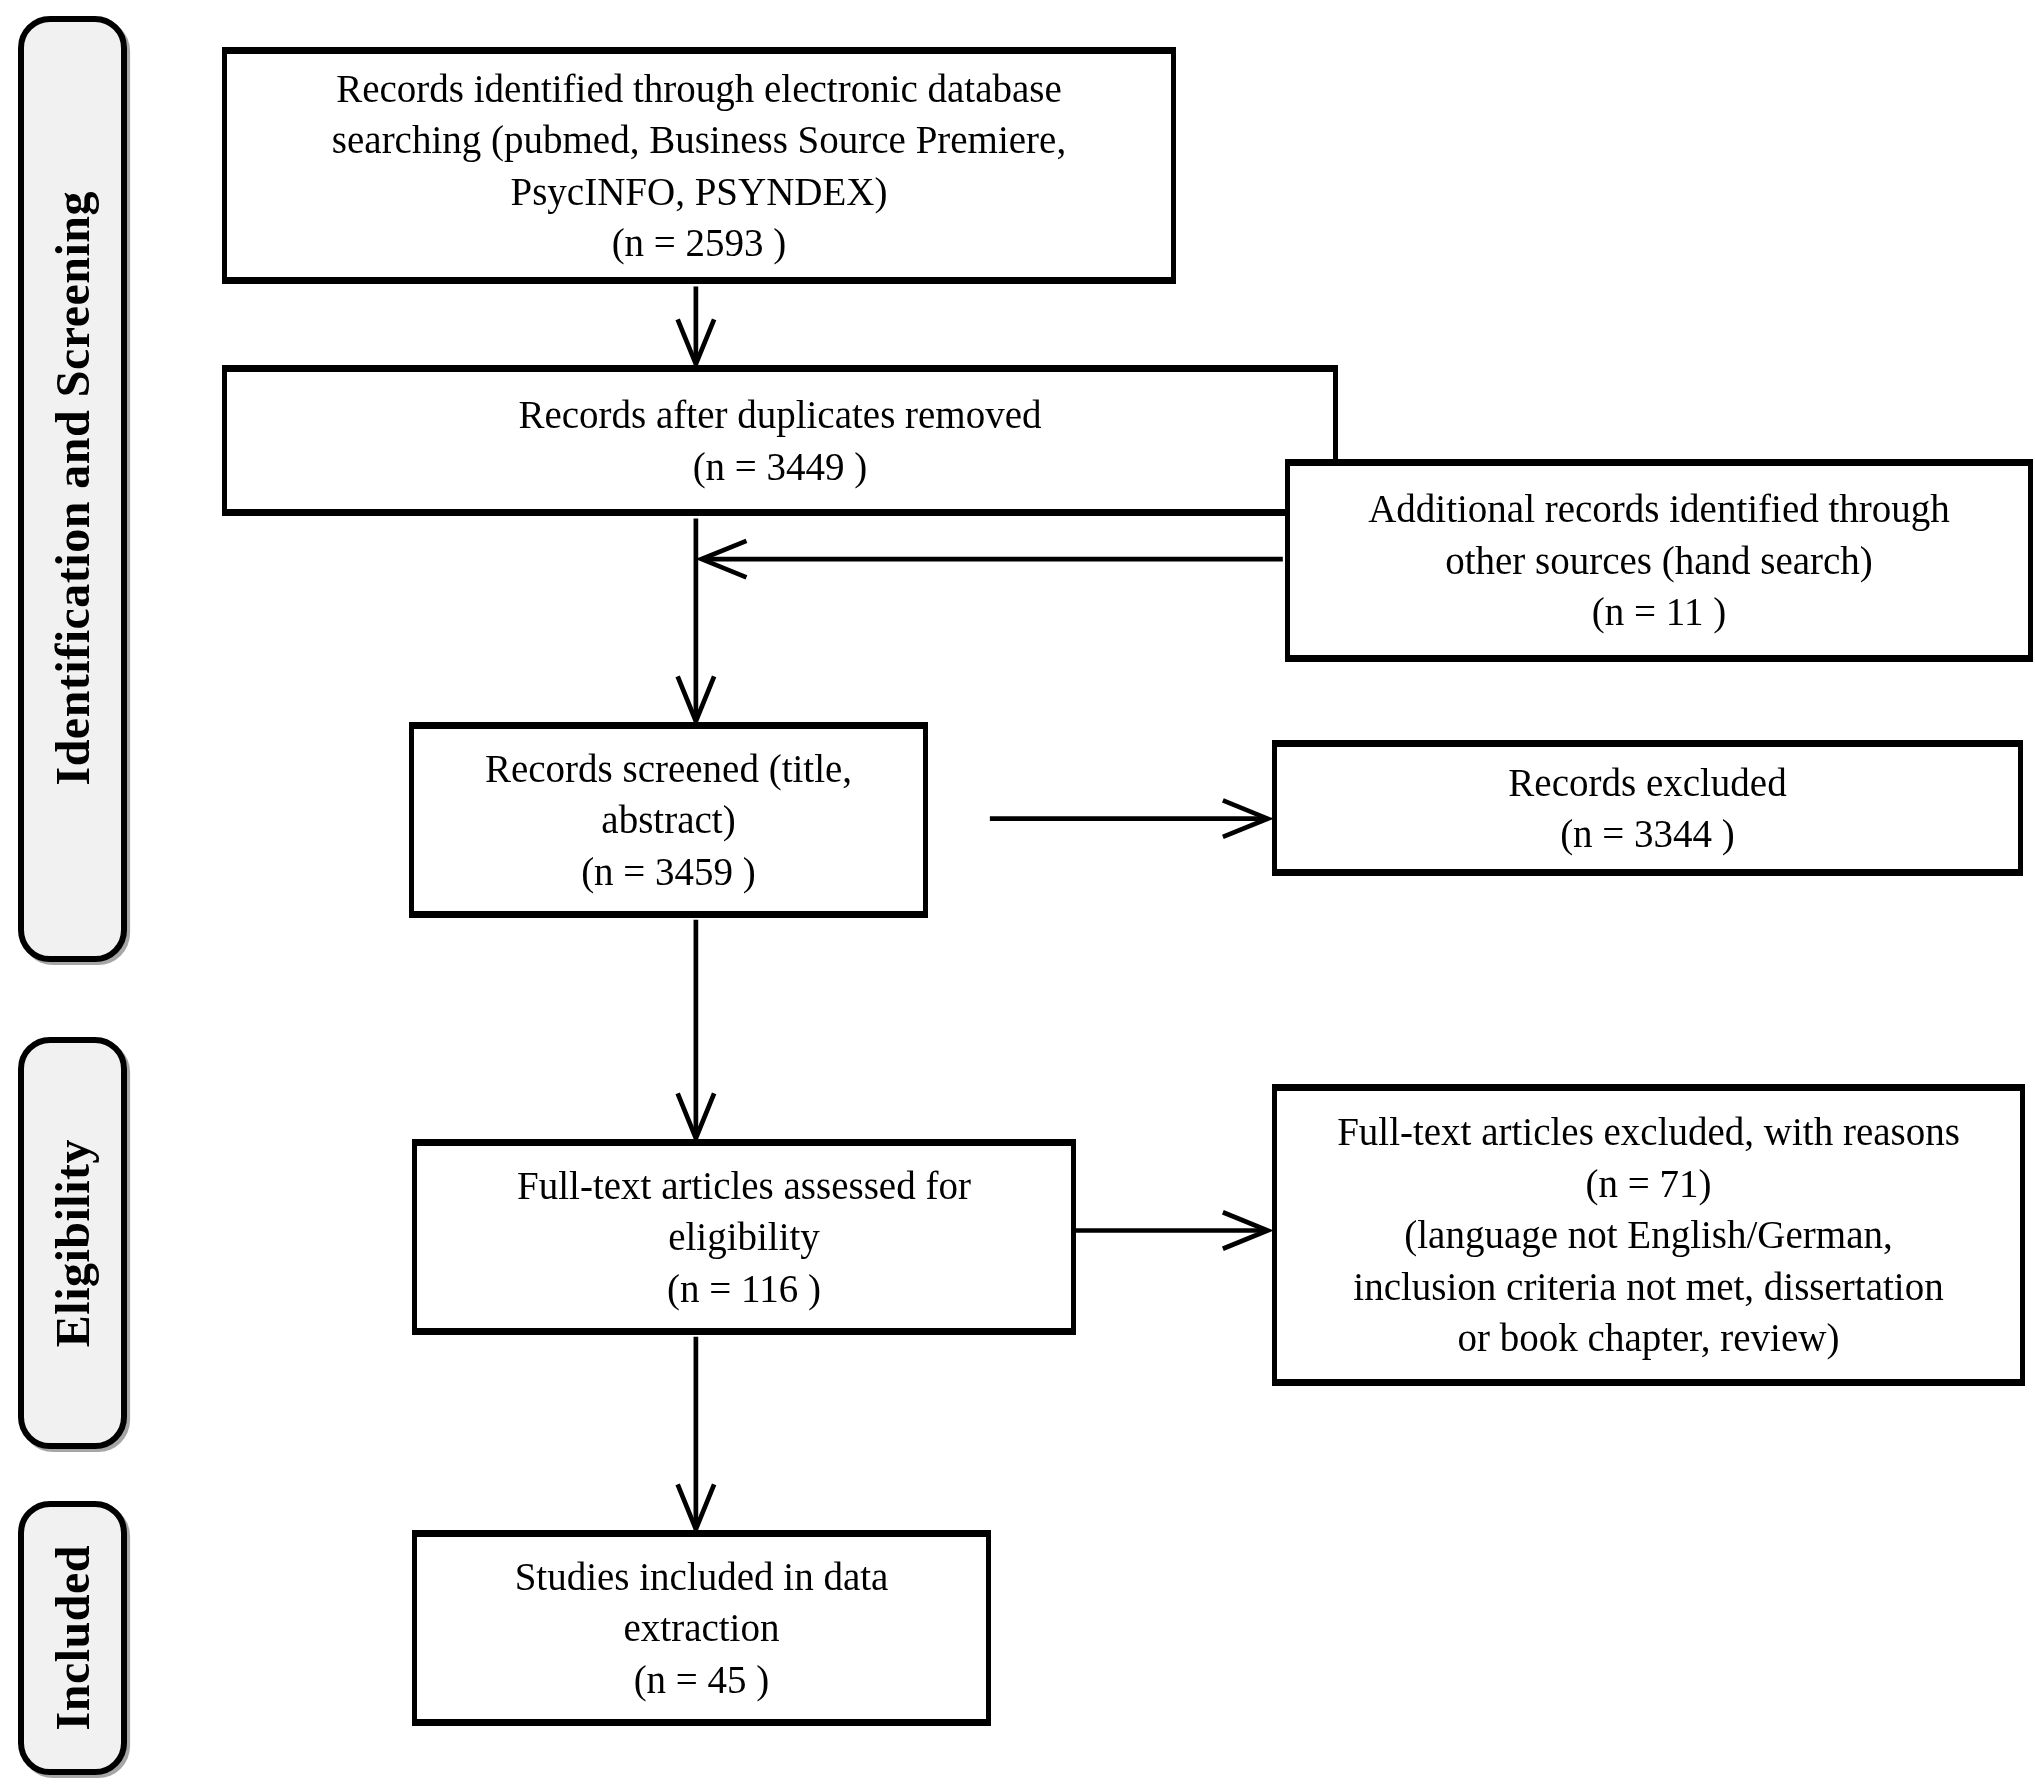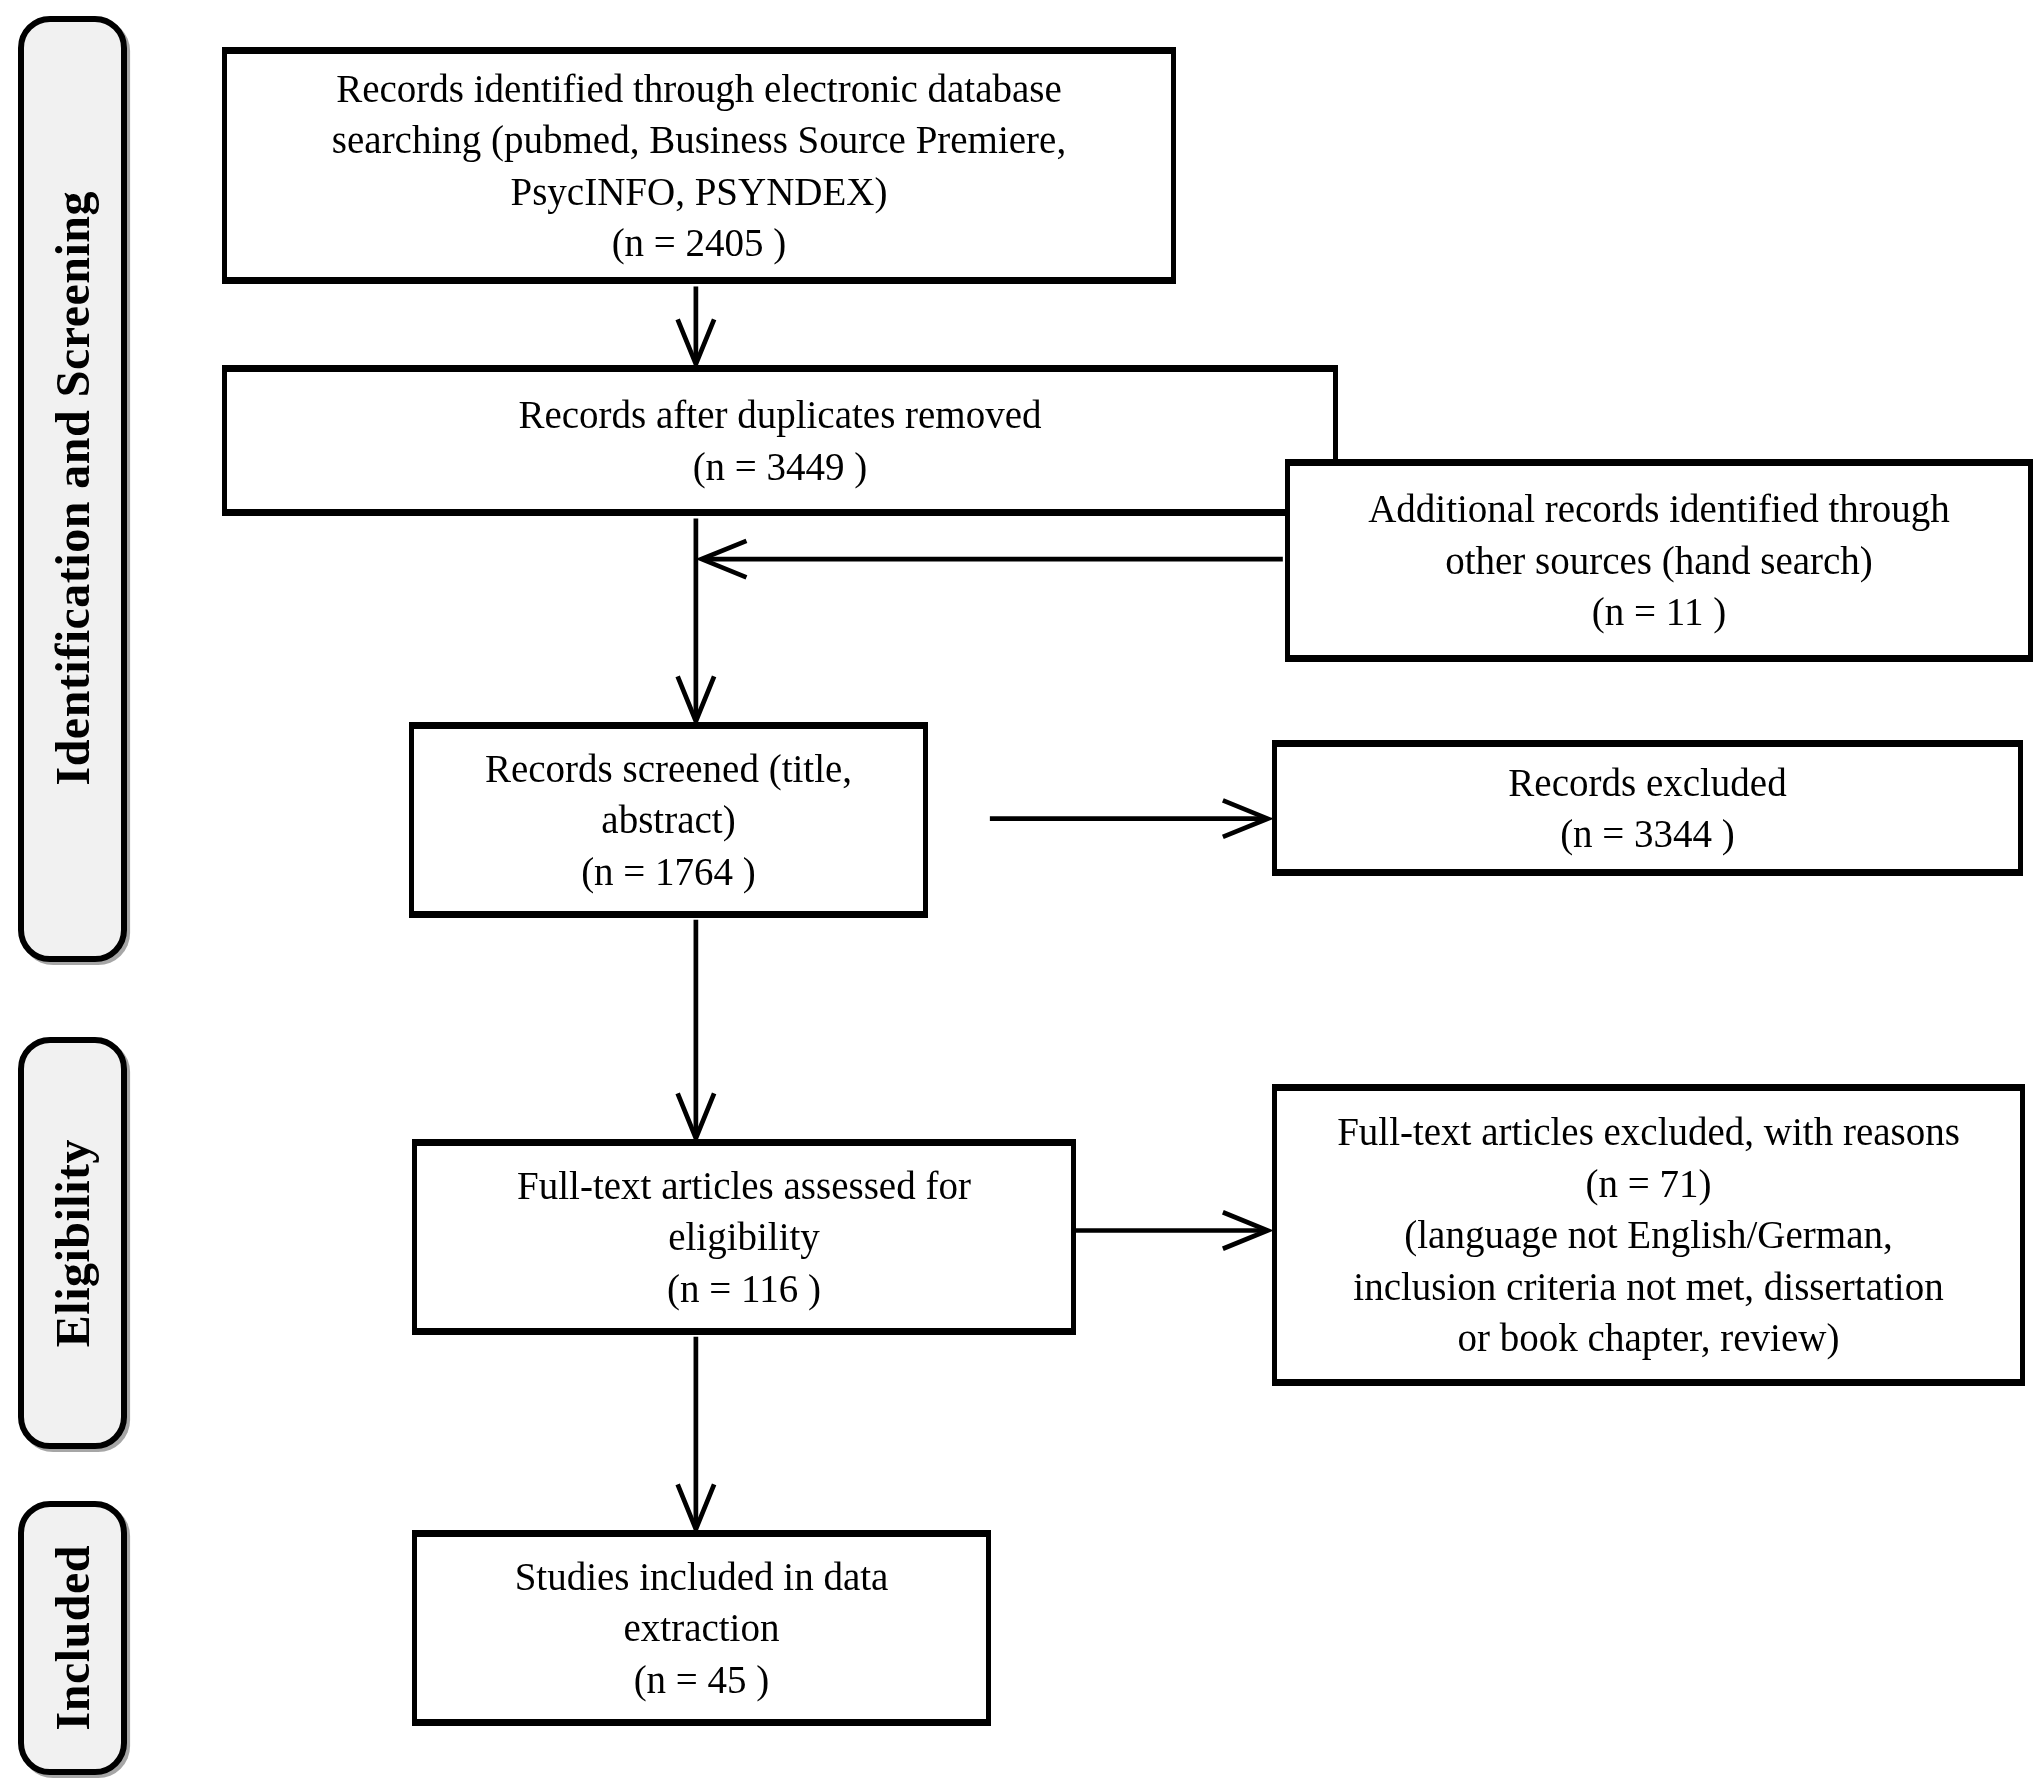--- a/index.html
+++ b/index.html
@@ -106,38 +106,38 @@
     <span class="stage-label">Eligibility</span>
   </div>
   <div class="stage s3">
     <span class="stage-label">Included</span>
   </div>
 
   <div class="box b1">
     <div class="tline">Records identified through electronic database</div>
     <div class="tline">searching (pubmed, Business Source Premiere,</div>
     <div class="tline">PsycINFO, PSYNDEX)</div>
-    <div class="tline">(n = 2405 )</div>
+    <div class="tline">(n = 2593 )</div>
   </div>
 
   <div class="box b2">
     <div class="tline">Records after duplicates removed</div>
     <div class="tline">(n = 3449 )</div>
   </div>
 
   <div class="box sa">
     <div class="tline">Additional records identified through</div>
     <div class="tline">other sources (hand search)</div>
     <div class="tline">(n = 11 )</div>
   </div>
 
   <div class="box b3">
     <div class="tline">Records screened (title,</div>
     <div class="tline">abstract)</div>
-    <div class="tline">(n = 1764 )</div>
+    <div class="tline">(n = 3459 )</div>
   </div>
 
   <div class="box sb">
     <div class="tline">Records excluded</div>
     <div class="tline">(n = 3344 )</div>
   </div>
 
   <div class="box b4">
     <div class="tline">Full-text articles assessed for</div>
     <div class="tline">eligibility</div>

